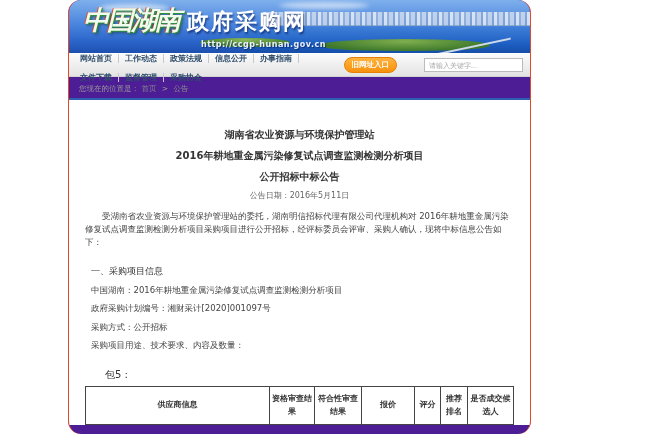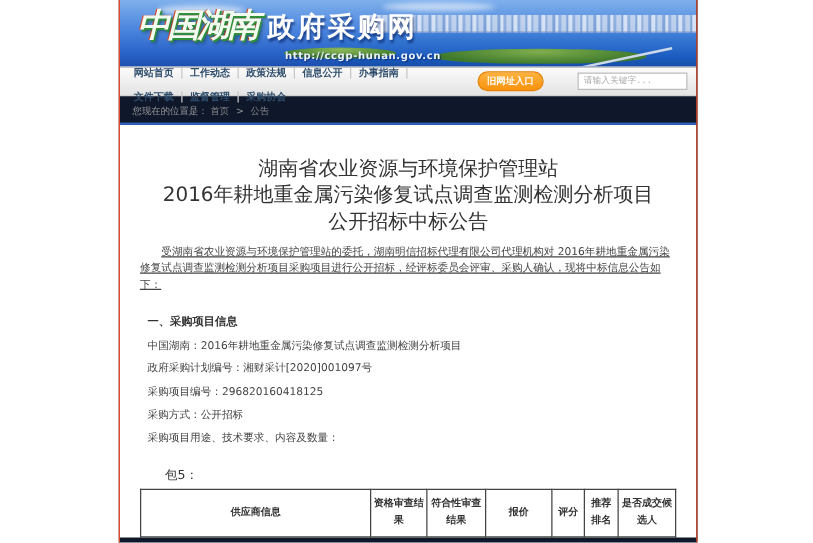--- a/index.html
+++ b/index.html
@@ -1,20 +1,20 @@
 <!DOCTYPE html>
 <html><head>
 <meta charset="utf-8">
 <style>
   * { margin:0; padding:0; box-sizing:border-box; }
   html,body { width:650px; height:434px; background:#fff; overflow:hidden;
               font-family:"DejaVu Sans", sans-serif; }
-  .page { position:absolute; left:95px; top:0; width:463px; height:434px;
+  .page { position:absolute; left:68px; top:0; width:463px; height:434px;
           border-left:1px solid #e2482a; border-right:1px solid #e2482a;
-          background:#0f172a; overflow:hidden; }
+          background:#4c1d95; overflow:hidden;border-radius:13px; }
 
   
   .banner { position:relative; height:53px; overflow:hidden;
             background:linear-gradient(180deg,#7fb0ec 0%,#4a85de 45%,#2a63c8 80%,#1c50b0 100%); }
   .banner .cloud { position:absolute; background:rgba(255,255,255,.55); border-radius:50%; filter:blur(2px); }
   .c1 { left:30px; top:4px; width:70px; height:8px; }
   .c2 { left:210px; top:2px; width:90px; height:7px; }
   .skyline { position:absolute; right:0; top:12px; width:58%; height:14px;
              background:repeating-linear-gradient(90deg,
                rgba(235,240,248,.85) 0 3px, rgba(170,190,220,.7) 3px 5px,
@@ -44,39 +44,39 @@
   .navbar { display:flex; align-items:center; height:24px; padding:0 5px;
             background:linear-gradient(180deg,#fbfbfb,#e3e3e3);
             border-top:1px solid #fff; border-bottom:1px solid #d2d2d2;gap:27px; }
   .nav-item { font-size:8px; font-weight:bold; color:#2f4d6b; padding:0 6px;
               border-right:1px solid #c8c8c8; cursor:pointer; white-space:nowrap; }
   .nav-item:last-of-type { border-right:none; }
   .oldsite-btn { margin-left:5px; font-size:7.5px; font-weight:bold; color:#fff;
                  background:linear-gradient(180deg,#ffb23e,#f7920e);
                  border:1px solid #e58205; border-radius:9px; padding:2px 7px;
                  cursor:pointer; white-space:nowrap; }
-  .search-box { margin-left:auto; margin-right:2px; width:88px; height:14px;
+  .search-box { margin-left:auto; margin-right:2px; width:99px; height:14px;
                 border:1px solid #bbb; background:#fff; font-size:7px; color:#555;
-                padding:0 4px; font-family:Liberation Mono, monospace; }
+                padding:0 4px; font-family:Liberation Sans, sans-serif; }
   .search-box::placeholder { color:#aaa; }
 
   
   .breadcrumb { padding:7px 10px 4px; font-size:7.5px; color:#999; }
   .breadcrumb a { color:#888; text-decoration:none; cursor:pointer;text-align:center; }
   .crumb-sep { margin:0 3px; }
 
   
   .blue-rule { height:2px; background:#2e5fb3; }
   .content { background:#fff; padding:24px 16px 0; }
-  .doc-title { font-size:16px; font-weight:normal; color:#333; text-align:center;
+  .doc-title { font-size:10px; font-weight:bold; color:#333; text-align:center;
                line-height:21px; }
   .doc-date { font-size:8px; color:#666; text-align:center; margin-top:3px; }
   .intro { font-size:8.5px; color:#444; line-height:1.5; text-indent:2em;
-           margin-top:9px;text-decoration:underline; }
-  .sec-heading { font-size:9px; font-weight:bold; color:#333; margin-top:17px;
+           margin-top:9px; }
+  .sec-heading { font-size:9px; font-weight:normal; color:#333; margin-top:17px;
                  padding-left:6px; }
   .detail-line { font-size:8.5px; color:#444; margin-top:6.5px; padding-left:6px; }
   .pkg-label { font-size:10px; color:#333; margin-top:16px; padding-left:2px;margin-left:18px; }
 
   
   table.bid { border-collapse:collapse; margin-top:4px; width:428px;
               table-layout:fixed; }
   table.bid th, table.bid td { border:1px solid #444; font-size:8px; color:#333;
               text-align:center; vertical-align:middle; padding:1px 2px;
               overflow:hidden; }
@@ -120,29 +120,29 @@
     <span class="crumb-sep">&gt;</span>
     <a>公告</a>
   </div>
 
   <div class="blue-rule"></div>
 
   <div class="content">
     <div class="doc-title">湖南省农业资源与环境保护管理站</div>
     <div class="doc-title">2016年耕地重金属污染修复试点调查监测检测分析项目</div>
     <div class="doc-title">公开招标中标公告</div>
+    <div class="doc-date">公告日期：2016年5月11日</div>
 
     <p class="intro">受湖南省农业资源与环境保护管理站的委托，湖南明信招标代理有限公司代理机构对 2016年耕地重金属污染修复试点调查监测检测分析项目采购项目进行公开招标，经评标委员会评审、采购人确认，现将中标信息公告如下：</p>
 
     <div class="sec-heading">一、采购项目信息</div>
 
     <div id="detail-lines">
         <div class="detail-line">中国湖南：2016年耕地重金属污染修复试点调查监测检测分析项目</div>
         <div class="detail-line">政府采购计划编号：湘财采计[2020]001097号</div>
-        <div class="detail-line">采购项目编号：296820160418125</div>
         <div class="detail-line">采购方式：公开招标</div>
         <div class="detail-line">采购项目用途、技术要求、内容及数量：</div>
       </div>
 
     <div class="pkg-label">包5：</div>
 
     <table class="bid">
       <colgroup>
         <col class="c-supplier">
           <col class="c-qual">

